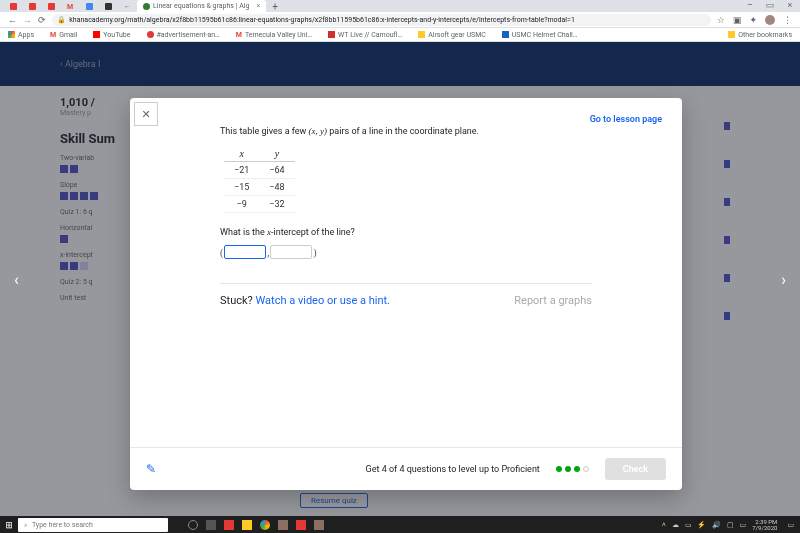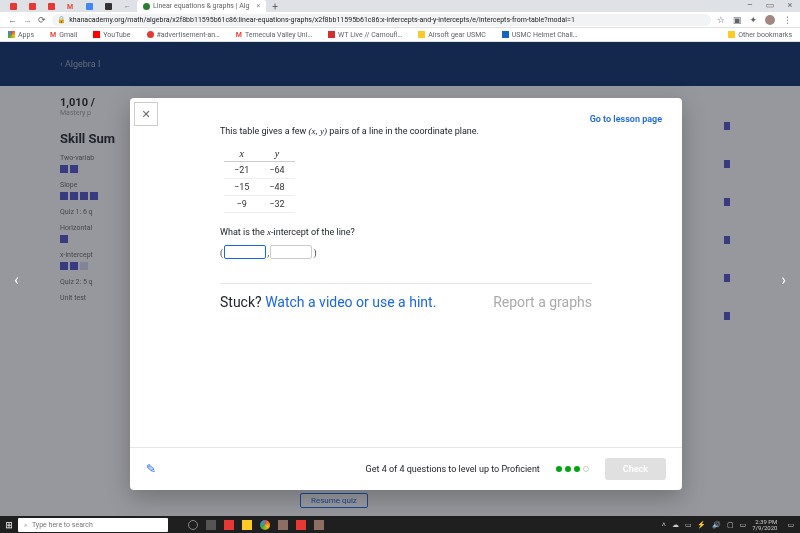--- a/index.html
+++ b/index.html
@@ -65,21 +65,21 @@
 .xy-table { border-collapse: collapse; margin-left: 4px; margin-bottom: 14px; }
 .xy-table th { font-family: "Times New Roman", serif; font-style: italic; font-weight: 400; padding: 2px 10px; text-align: center; border-bottom: 1px solid #ccc; font-size: 10px; }
 .xy-table td { padding: 3px 10px; text-align: center; font-size: 9px; border-bottom: 1px solid #eee; color: #333; }
 .question { margin-bottom: 8px; }
 .answer-row { display: flex; align-items: center; gap: 1px; font-size: 10px; color: #555; }
 .paren { font-family: "Times New Roman", serif; }
 .ans-input { width: 42px; height: 14px; border: 1px solid #1865f2; border-radius: 2px; font-size: 8px; padding: 0 2px; }
 .ans-input.second { border-color: #ccc; }
 
 .divider { height: 1px; background: #e6e6e6; margin: 24px 0 10px; }
-.stuck-row { display: flex; justify-content: space-between; font-size: 14px; }
+.stuck-row { display: flex; justify-content: space-between; font-size: 11px; }
 .stuck { color: #21242c; }
 .stuck a { color: #1865f2; text-decoration: none; }
 .report { color: #aaa; }
 
 .modal-footer { border-top: 1px solid #e6e6e6; padding: 10px 16px; display: flex; align-items: center; gap: 10px; }
 .wand { color: #1865f2; font-size: 12px; }
 .footer-spacer { flex: 1; }
 .progress-text { font-size: 9px; color: #21242c; }
 .dots { display: flex; gap: 3px; margin: 0 6px; }
 .dot { width: 6px; height: 6px; border-radius: 50%; background: #00a60e; }

